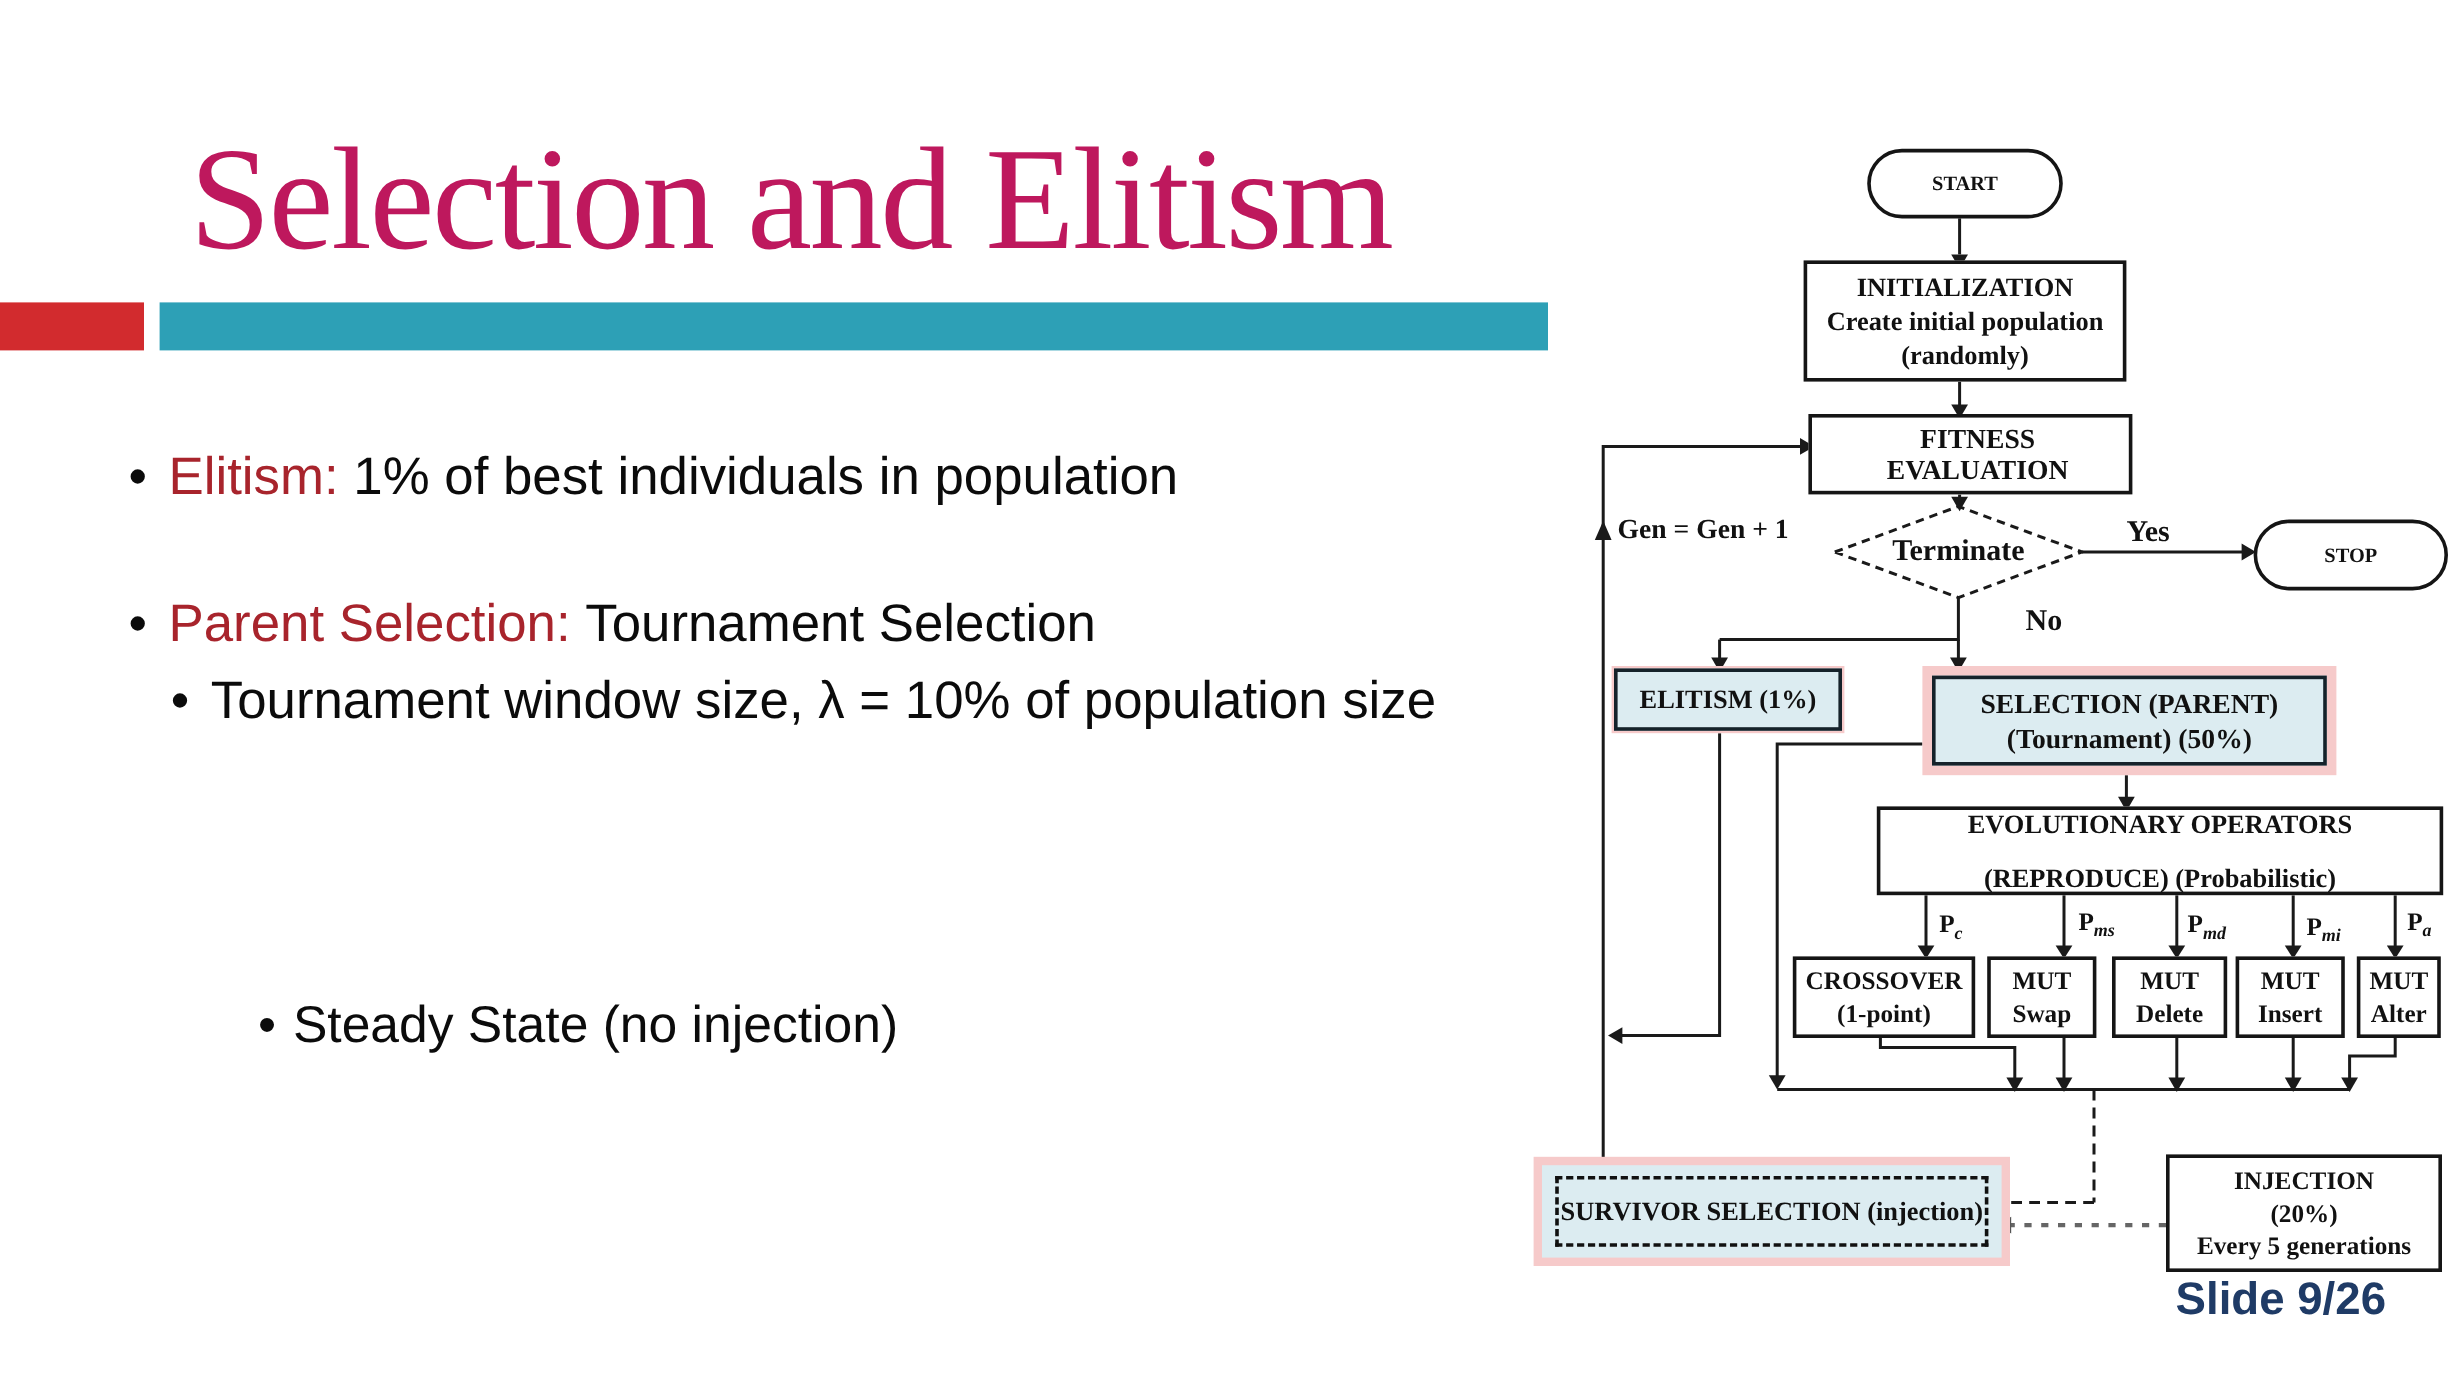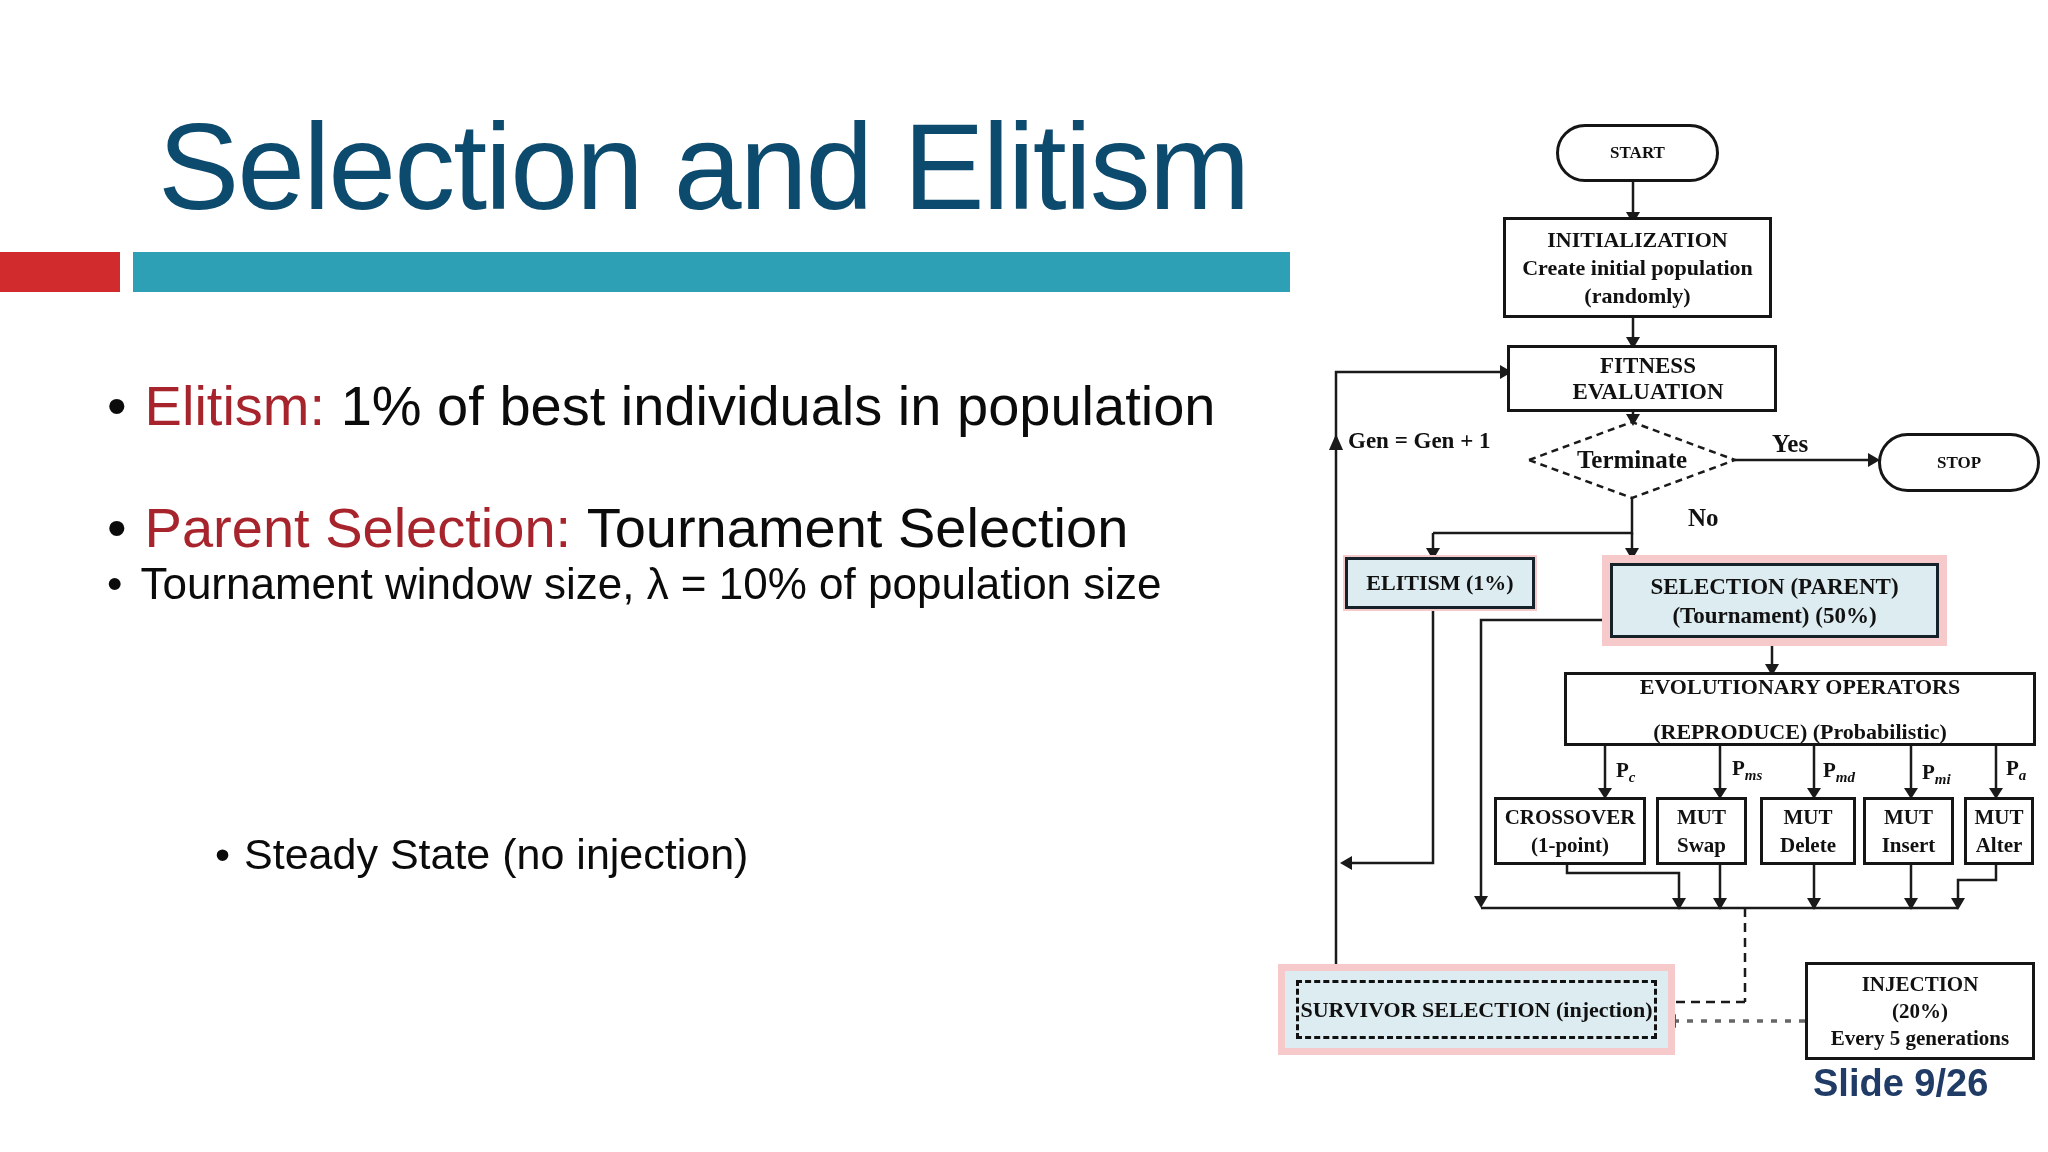--- a/index.html
+++ b/index.html
@@ -1,26 +1,26 @@
 <!DOCTYPE html>
 <html style="--accent-red: #d22b2e; --accent-teal: #2da0b6; --bullet-red: #a8242c; --pink: #f6caca;"><head>
 <meta charset="utf-8">
 <style>
   html,body{margin:0;padding:0;background:#fff;}
   .slide{position:relative;width:2048px;height:1152px;background:#ffffff;overflow:hidden;
          font-family:"Liberation Sans",sans-serif;}
   .abs{position:absolute;}
 
   
-  .title{left:158px;top:106px;font-size:122px;line-height:1;color:#0c4a6e;letter-spacing:-2px;white-space:nowrap;}
+  .title{left:158px;top:106px;font-size:122px;line-height:1;color:#be185d;letter-spacing:-2px;white-space:nowrap;font-family:Liberation Serif, serif;}
   .red-bar{left:0;top:252px;width:120px;height:40px;background:var(--accent-red,#d22b2e);}
   .teal-bar{left:133px;top:252px;width:1157px;height:40px;background:var(--accent-teal,#2da0b6);}
 
   
-  .bullet-row{color:#0b0b0b;font-size:56px;line-height:1.2;white-space:nowrap;}
+  .bullet-row{color:#0b0b0b;font-size:44px;line-height:1.2;white-space:nowrap;}
   .bullet-wrap{color:#0b0b0b;font-size:44px;line-height:64px;white-space:normal;}
   .marker{display:inline-block;margin-left:25px;margin-right:18px;}
   .submarker{display:inline-block;margin-left:25px;margin-right:14px;}
   .redtxt{color:var(--bullet-red,#a8242c);}
 
   
   .fc{font-family:"Liberation Serif",serif;font-weight:bold;color:#111;text-align:center;}
   .node{background:#fff;border:3px solid #151515;display:flex;flex-direction:column;
         align-items:center;justify-content:center;box-sizing:border-box;}
   .pill{border-radius:30px;font-size:17px;}
@@ -44,21 +44,21 @@
   <div class="abs teal-bar"></div>
 
   <div class="abs bullet-row" style="left:82px;top:372px;">
     <span class="marker">•</span><span class="redtxt">Elitism:</span>&nbsp;<span>1% of best individuals in population</span>
   </div>
 
   <div class="abs bullet-row" style="left:82px;top:494px;">
     <span class="marker">•</span><span class="redtxt">Parent Selection:</span>&nbsp;<span>Tournament Selection</span>
   </div>
 
-  <div class="abs bullet-wrap" style="left:82px;top:552px;width:1150px;">
+  <div class="abs bullet-wrap" style="left:82px;top:552px;width:1150px;text-align:center;">
     <span class="marker">•</span><span>Tournament window size, λ = 10% of population size</span>
   </div>
 
 
   <div class="abs bullet-row" style="left:190px;top:829px;font-size:43px;text-align:center;">
     <span class="submarker">•</span><span>Steady State (no injection)</span>
   </div>
 
 
   <svg class="abs svg-layer" width="2048" height="1152" viewBox="0 0 2048 1152">

